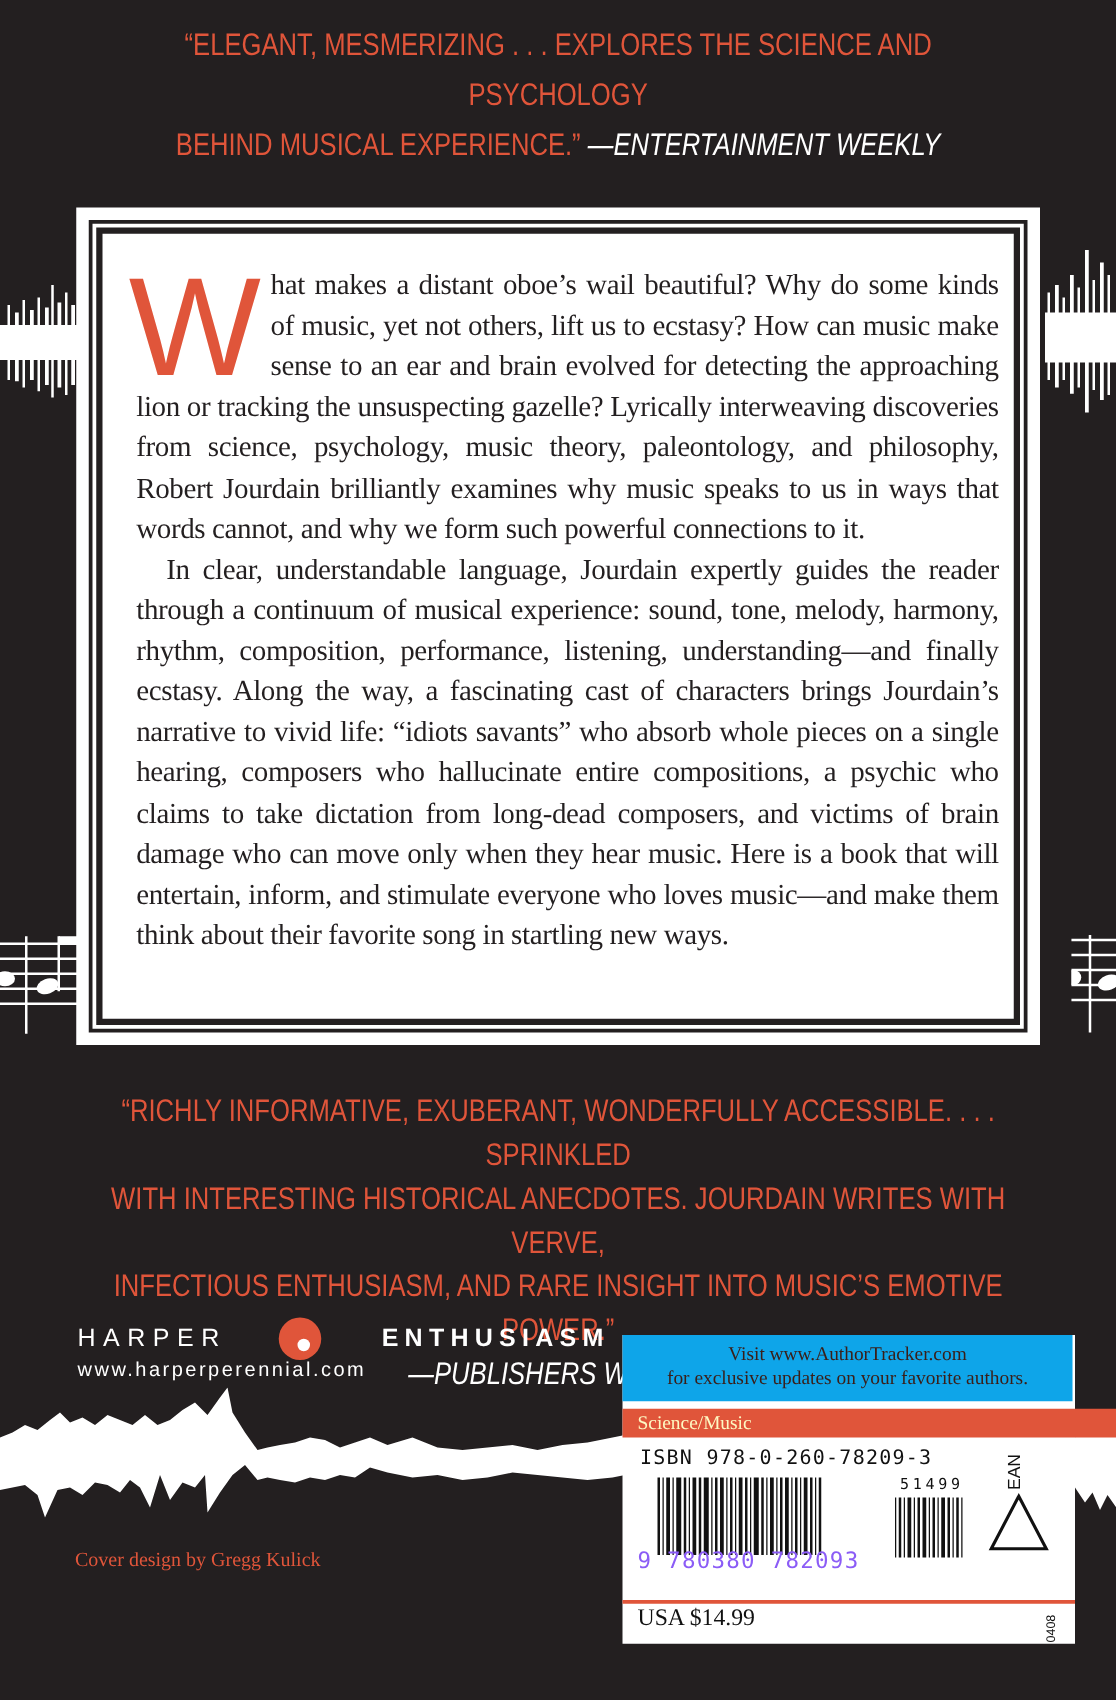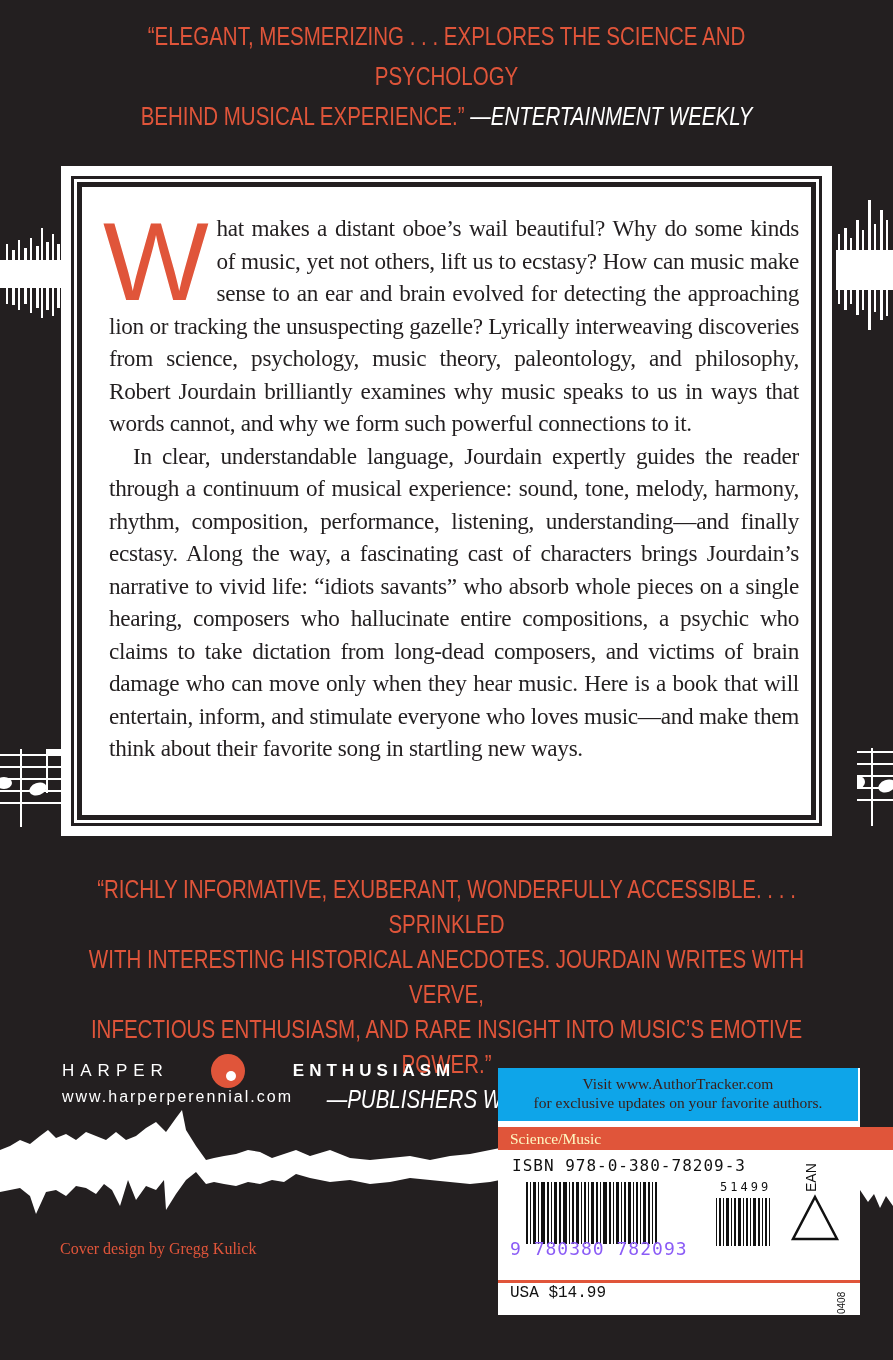--- a/index.html
+++ b/index.html
@@ -9,40 +9,40 @@
   .wave-band{position:absolute;}
   .panel{position:absolute;left:61px;top:166px;width:771px;height:670px;background:#fff;}
   .frame-outer{position:absolute;left:10px;top:10px;right:10px;bottom:10px;border:3px solid #231f20;}
   .frame-inner{position:absolute;left:6px;top:6px;right:6px;bottom:6px;border:5px solid #231f20;}
   .body-text{position:absolute;left:48px;top:46px;width:690px;font-family:"Liberation Serif",serif;font-size:23.2px;line-height:32.5px;color:#231f20;text-align:justify;letter-spacing:-0.3px;}
   .body-text p{margin:0;}
   .body-text p.indent{text-indent:24px;}
   .dropcap{float:left;font-family:"Liberation Sans",sans-serif;font-size:112px;line-height:92px;color:#e0553a;margin:4px 8px 0 -6px;font-weight:normal;}
   .quote-mid{position:absolute;left:0;top:872px;width:893px;text-align:center;font-family:"Liberation Sans",sans-serif;font-size:25px;line-height:35px;color:#e0553a;transform:scaleX(0.82);transform-origin:center;}
   .quote-mid .src{color:#fff;font-style:italic;display:block;}
-  .logo{position:absolute;left:62px;top:1058px;height:26px;display:flex;align-items:center;font-family:"Liberation Sans",sans-serif;font-size:17px;color:#fff;gap:42px;}
+  .logo{position:absolute;left:62px;top:1058px;height:26px;display:flex;align-items:center;font-family:"Liberation Sans",sans-serif;font-size:20px;color:#fff;gap:42px;}
   .logo .harper{letter-spacing:6px;}
   .logo .dot{width:34px;height:34px;border-radius:50%;background:#e0553a;position:relative;margin:0 6px 0 0;}
   .logo .dot::after{content:"";position:absolute;left:15px;top:17px;width:10px;height:10px;border-radius:50%;background:#fff;}
   .logo .perennial{font-weight:bold;letter-spacing:5px;}
   .url{position:absolute;left:62px;top:1088px;font-family:"Liberation Sans",sans-serif;font-size:16px;letter-spacing:2px;color:#fff;}
   .credit{position:absolute;left:60px;top:1240px;font-family:"Liberation Serif",serif;font-size:16px;color:#e0553a;}
   .barcode-box{position:absolute;left:498px;top:1068px;width:362px;height:247px;background:#fff;}
   .bb-red1{position:absolute;left:0;top:0;width:360px;height:53px;background:#0ea5e9;text-align:center;font-family:"Liberation Serif",serif;font-size:15.5px;line-height:19px;color:#3a1e18;padding-top:6px;box-sizing:border-box;}
   .bb-red2{position:absolute;left:0;top:59px;width:408px;height:23px;background:#e0553a;font-family:"Liberation Serif",serif;font-size:15.5px;line-height:23px;color:#fef9c3;padding-left:12px;box-sizing:border-box;}
   .isbn{position:absolute;left:14px;top:88px;font-family:"DejaVu Sans Mono",monospace;font-size:16px;letter-spacing:1px;color:#111;}
   .ean{position:absolute;left:305px;top:88px;font-family:"Liberation Sans",sans-serif;font-size:14px;transform:rotate(-90deg);transform-origin:left top;top:124px;color:#111;}
   .bars{position:absolute;left:28px;top:114px;width:170px;height:62px;display:flex;align-items:stretch;}
   .bars i{display:block;background:#111;margin-right:2px;}
   .bars2{position:absolute;left:218px;top:130px;width:84px;height:48px;display:flex;}
   .bars2 i{display:block;background:#111;margin-right:2px;}
   .addon{position:absolute;left:222px;top:112px;font-family:"DejaVu Sans Mono",monospace;font-size:12px;letter-spacing:3px;color:#111;}
   .ean13{position:absolute;left:12px;top:170px;font-family:"DejaVu Sans Mono",monospace;font-size:18px;color:#8b5cf6;letter-spacing:1px;}
   .red-rule{position:absolute;left:0;top:212px;width:362px;height:3px;background:#e0553a;}
-  .price{position:absolute;left:12px;top:216px;font-family:Liberation Mono, monospace;font-size:16px;color:#111;}
+  .price{position:absolute;left:12px;top:216px;font-family:Liberation Serif, serif;font-size:19px;color:#111;}
   .code0408{position:absolute;left:338px;top:222px;font-family:"Liberation Sans",sans-serif;font-size:10px;color:#111;transform:rotate(-90deg);transform-origin:left top;top:246px;}
 </style>
 </head>
 <body>
 
 <div class="quote-top">
   <div><span>“ELEGANT, MESMERIZING . . . EXPLORES THE SCIENCE AND PSYCHOLOGY</span></div>
   <div><span>BEHIND MUSICAL EXPERIENCE.” </span><span class="src">—ENTERTAINMENT WEEKLY</span></div>
 </div>
 
@@ -136,21 +136,21 @@
 </svg>
 
 <div class="credit">Cover design by Gregg Kulick</div>
 
 <div class="barcode-box">
   <div class="bb-red1">
     <div>Visit www.AuthorTracker.com</div>
     <div>for exclusive updates on your favorite authors.</div>
   </div>
   <div class="bb-red2">Science/Music</div>
-  <div class="isbn">ISBN 978-0-380-78209-3</div>
+  <div class="isbn">ISBN 978-0-260-78209-3</div>
   <div class="ean">EAN</div>
   <div class="bars">
     <i style="width:2px"></i>
       <i style="width:1px"></i>
       <i style="width:3px"></i>
       <i style="width:1px"></i>
       <i style="width:4px"></i>
       <i style="width:2px"></i>
       <i style="width:1px"></i>
       <i style="width:3px"></i>

